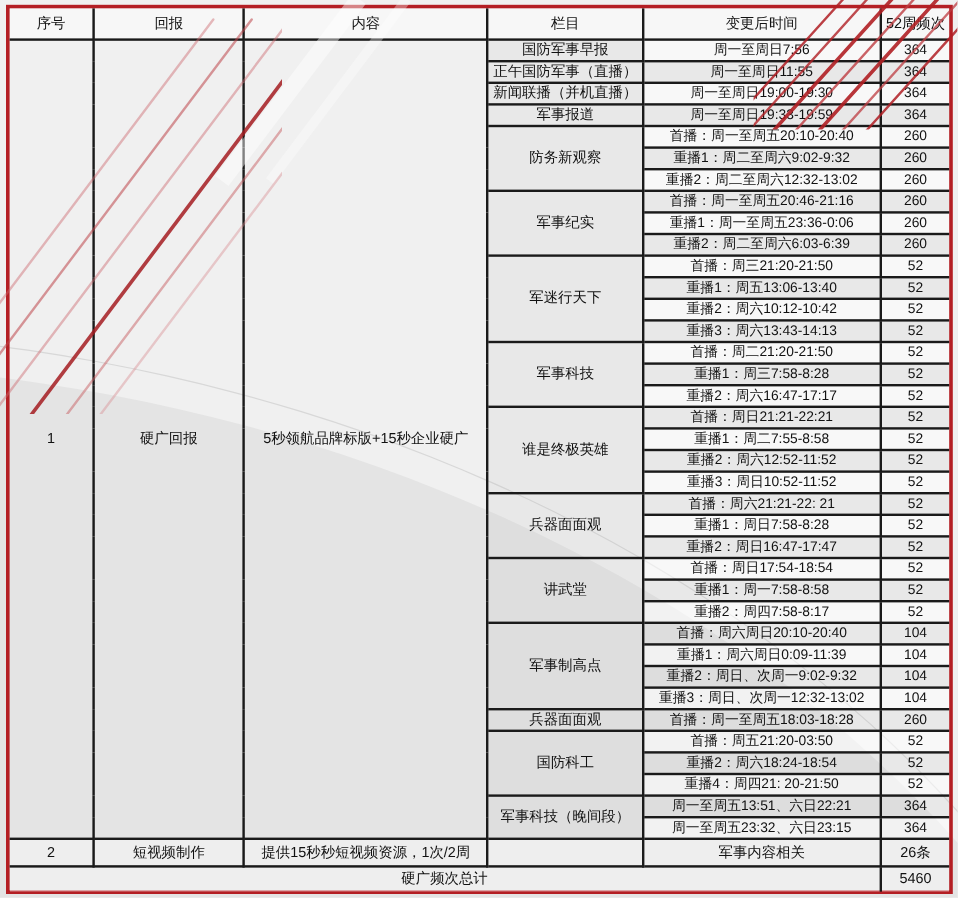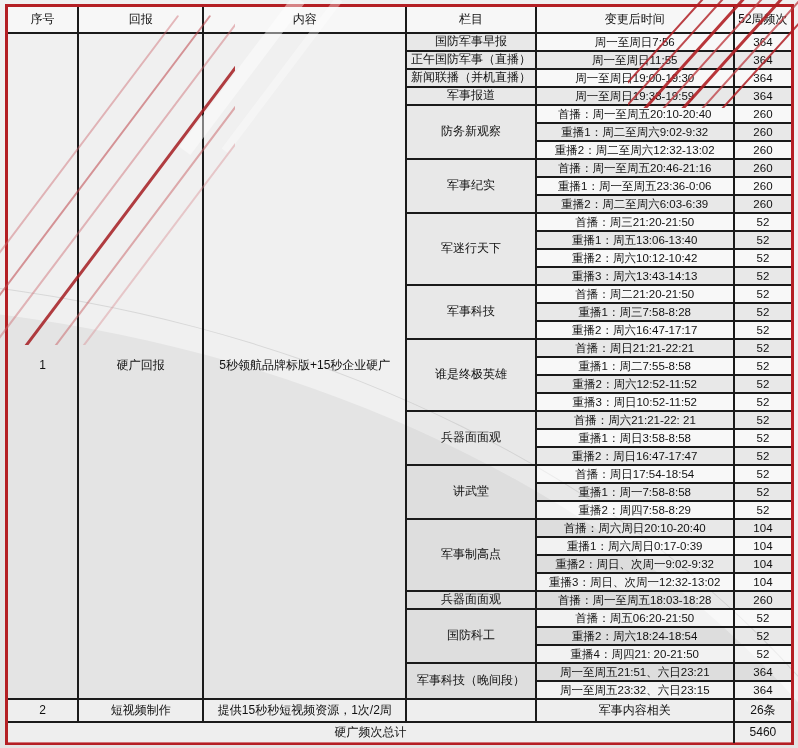--- a/index.html
+++ b/index.html
@@ -189,78 +189,78 @@
           <tr class="sub">
             <td>重播3：周日10:52-11:52</td>
             <td>52</td>
           </tr>
           <tr class="group-start">
             <td rowspan="3" class="program">兵器面面观</td>
             <td>首播：周六21:21-22: 21</td>
             <td>52</td>
           </tr>
           <tr class="sub">
-            <td>重播1：周日3:58-8:58</td>
+            <td>重播1：周日7:58-8:28</td>
             <td>52</td>
           </tr>
           <tr class="sub">
             <td>重播2：周日16:47-17:47</td>
             <td>52</td>
           </tr>
           <tr class="group-start">
             <td rowspan="3" class="program">讲武堂</td>
             <td>首播：周日17:54-18:54</td>
             <td>52</td>
           </tr>
           <tr class="sub">
             <td>重播1：周一7:58-8:58</td>
             <td>52</td>
           </tr>
           <tr class="sub">
-            <td>重播2：周四7:58-8:29</td>
+            <td>重播2：周四7:58-8:17</td>
             <td>52</td>
           </tr>
           <tr class="group-start">
             <td rowspan="4" class="program">军事制高点</td>
             <td>首播：周六周日20:10-20:40</td>
             <td>104</td>
           </tr>
           <tr class="sub">
-            <td>重播1：周六周日0:17-0:39</td>
+            <td>重播1：周六周日0:09-11:39</td>
             <td>104</td>
           </tr>
           <tr class="sub">
             <td>重播2：周日、次周一9:02-9:32</td>
             <td>104</td>
           </tr>
           <tr class="sub">
             <td>重播3：周日、次周一12:32-13:02</td>
             <td>104</td>
           </tr>
           <tr class="group-start">
             <td rowspan="1" class="program">兵器面面观</td>
             <td>首播：周一至周五18:03-18:28</td>
             <td>260</td>
           </tr>
           <tr class="group-start">
             <td rowspan="3" class="program">国防科工</td>
-            <td>首播：周五06:20-21:50</td>
+            <td>首播：周五21:20-03:50</td>
             <td>52</td>
           </tr>
           <tr class="sub">
             <td>重播2：周六18:24-18:54</td>
             <td>52</td>
           </tr>
           <tr class="sub">
             <td>重播4：周四21: 20-21:50</td>
             <td>52</td>
           </tr>
           <tr class="group-start">
             <td rowspan="2" class="program">军事科技（晚间段）</td>
-            <td>周一至周五21:51、六日23:21</td>
+            <td>周一至周五13:51、六日22:21</td>
             <td>364</td>
           </tr>
           <tr class="sub">
             <td>周一至周五23:32、六日23:15</td>
             <td>364</td>
           </tr>
         </tbody>
       <tbody>
         <tr class="row2 group-start">
           <td>2</td>

